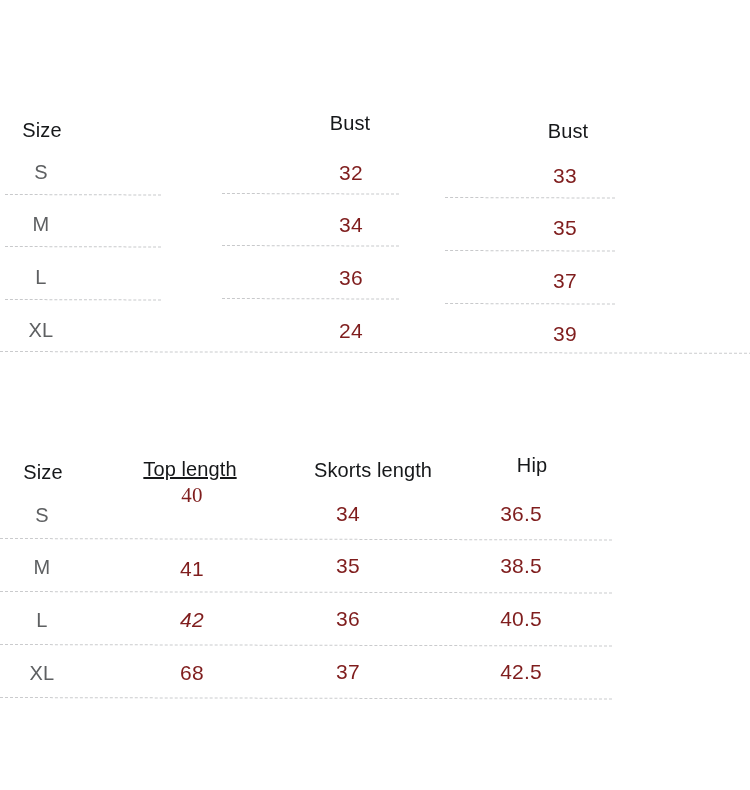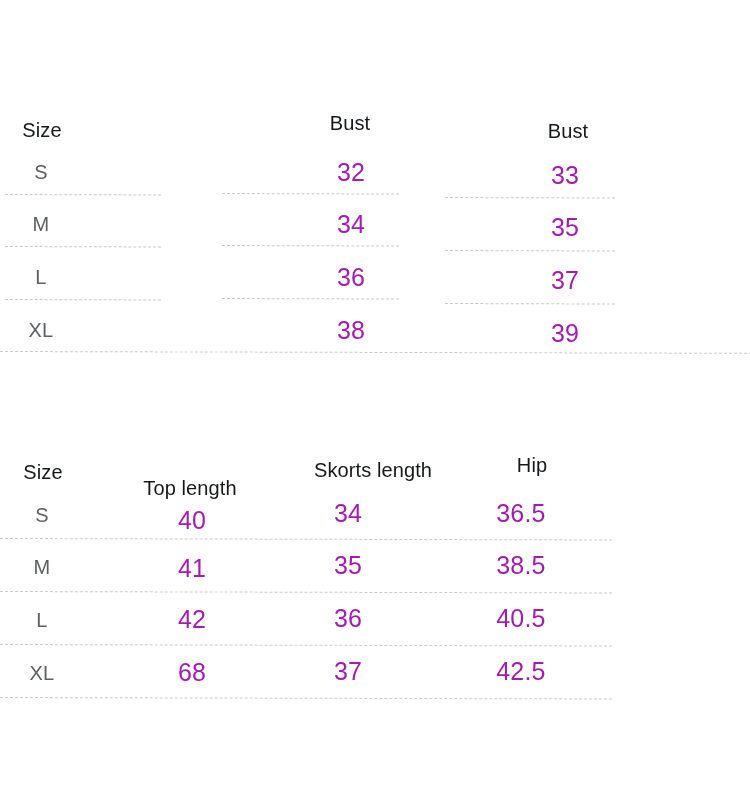--- a/index.html
+++ b/index.html
@@ -32,22 +32,22 @@
     transform: translate(-50%, -50%);
     line-height: 1;
   }
   .hdr {
     color: #16181a;
     font-size: 20px;
     font-weight: 500;
     letter-spacing: .1px;
   }
   .val {
-    color: #a21caf;
-    font-size: 25px;
+    color: #7f1d1d;
+    font-size: 21px;
     font-weight: 400;
     letter-spacing: .2px;
   }
   .val.size-val {
     font-size: 20px;
     color: #5e6062;
   }
 
   
   .rule {
@@ -93,49 +93,49 @@
 
     <div class="cell val size-val" style="left:41px;  top:277px;">L</div>
     <div class="cell val" style="left:351px; top:277px;">36</div>
     <div class="cell val" style="left:565px; top:280px;">37</div>
 
     <div class="rule skew" style="left:5px;   top:299px; width:156px;"></div>
     <div class="rule skew" style="left:222px; top:298px; width:177px;"></div>
     <div class="rule skew" style="left:445px; top:303px; width:170px;"></div>
 
     <div class="cell val size-val" style="left:41px;  top:330px;">XL</div>
-    <div class="cell val" style="left:351px; top:330px;">38</div>
+    <div class="cell val" style="left:351px; top:330px;">24</div>
     <div class="cell val" style="left:565px; top:333px;">39</div>
 
     <div class="rule fullwidth skew2" style="left:0px; top:351px; width:752px;"></div>
   </div>
 
   <div class="table-lower">
 
     <div class="cell hdr" style="left:43px;  top:472px;">Size</div>
-    <div class="cell hdr" style="left:190px; top:488px;">Top length</div>
+    <div class="cell hdr" style="left:190px; top:469px;text-decoration:underline;">Top length</div>
     <div class="cell hdr" style="left:373px; top:470px;">Skorts length</div>
     <div class="cell hdr" style="left:532px; top:465px;">Hip</div>
 
     <div class="cell val size-val" style="left:42px;  top:515px;">S</div>
-    <div class="cell val" style="left:192px; top:520px;">40</div>
+    <div class="cell val" style="left:192px; top:495px;font-family:Liberation Serif, serif;">40</div>
     <div class="cell val" style="left:348px; top:513px;">34</div>
     <div class="cell val" style="left:521px; top:513px;">36.5</div>
 
     <div class="rule fullwidth skew2" style="left:0px; top:538px; width:612px;"></div>
 
     <div class="cell val size-val" style="left:42px;  top:567px;">M</div>
     <div class="cell val" style="left:192px; top:568px;">41</div>
     <div class="cell val" style="left:348px; top:565px;">35</div>
     <div class="cell val" style="left:521px; top:565px;">38.5</div>
 
     <div class="rule fullwidth skew2" style="left:0px; top:591px; width:612px;"></div>
 
     <div class="cell val size-val" style="left:42px;  top:620px;">L</div>
-    <div class="cell val" style="left:192px; top:619px;">42</div>
+    <div class="cell val" style="left:192px; top:619px;font-style:italic;">42</div>
     <div class="cell val" style="left:348px; top:618px;">36</div>
     <div class="cell val" style="left:521px; top:618px;">40.5</div>
 
     <div class="rule fullwidth skew2" style="left:0px; top:644px; width:612px;"></div>
 
     <div class="cell val size-val" style="left:42px;  top:673px;">XL</div>
     <div class="cell val" style="left:192px; top:672px;">68</div>
     <div class="cell val" style="left:348px; top:671px;">37</div>
     <div class="cell val" style="left:521px; top:671px;">42.5</div>
 

